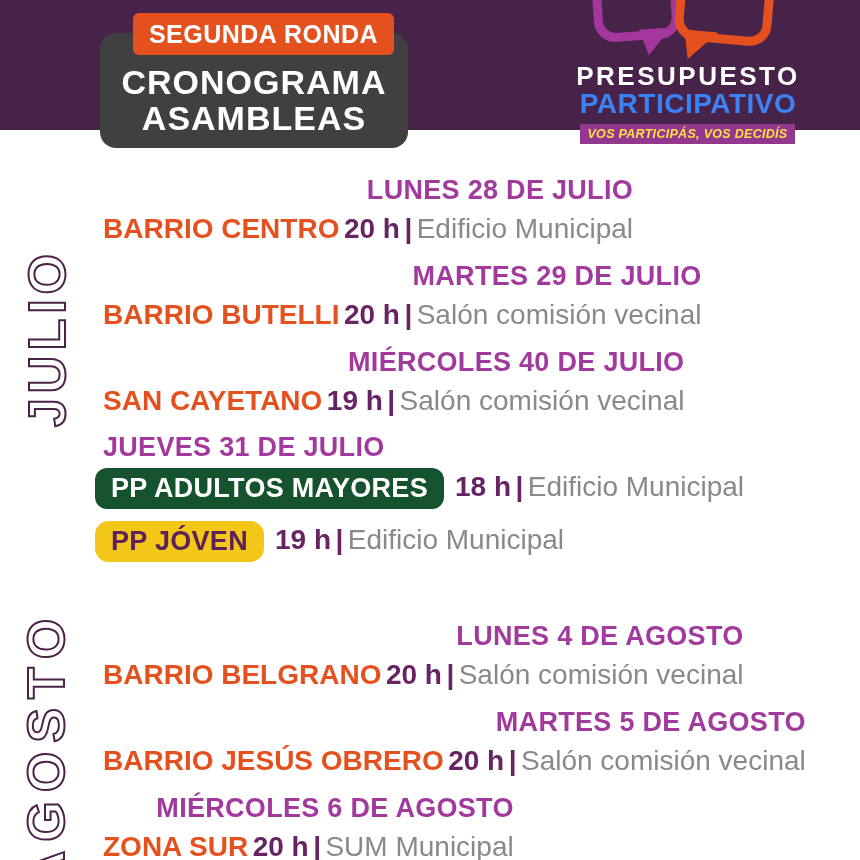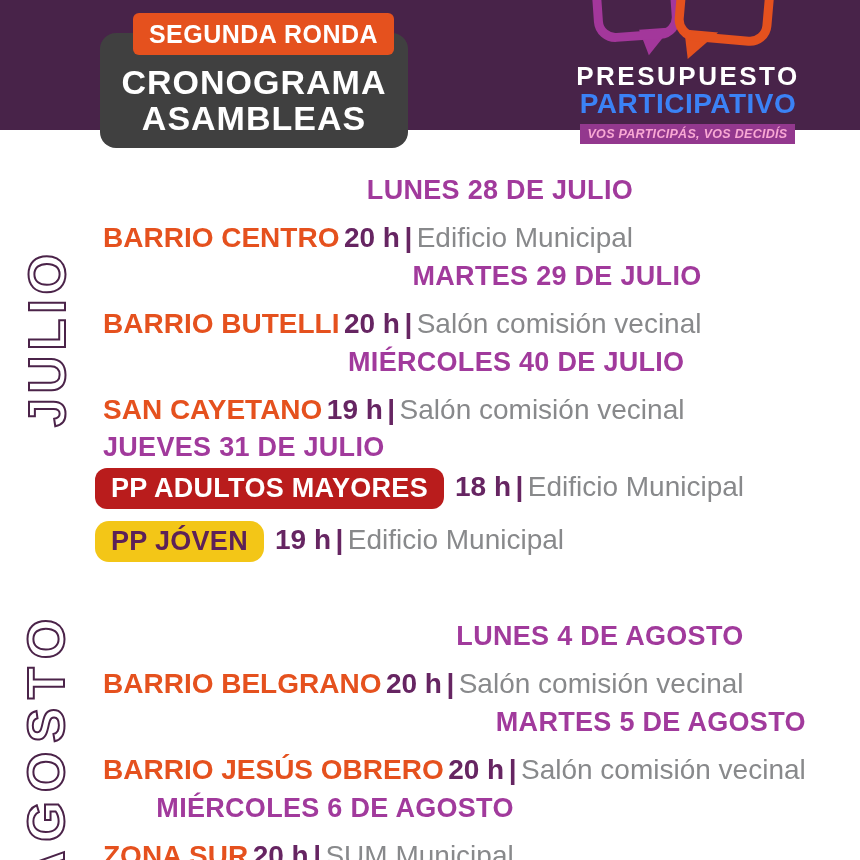--- a/index.html
+++ b/index.html
@@ -20,42 +20,42 @@
                  display:flex; align-items:center; justify-content:center;
                  color:#ffffff; font-weight:bold; font-size:25px; letter-spacing:0.5px; }
 
   
   .bubbles { position:absolute; left:575px; top:0; width:230px; height:65px; z-index:2; }
   .brand-name { position:absolute; left:560px; top:62px; width:256px; text-align:center; z-index:2; }
   .brand-name .l1 { color:#ffffff; font-weight:bold; font-size:26px; line-height:28px; letter-spacing:2.5px; }
   .brand-name .l2 { color:#3b82f6; font-weight:bold; font-size:28px; line-height:28px; letter-spacing:0.5px; }
   .tagline-bar { position:absolute; left:580px; top:124px; width:215px; height:20px;
                  background:#93388e; z-index:2; display:flex; align-items:center; justify-content:center;
-                 color:#f9a8d4; font-style:italic; font-weight:bold; font-size:12.5px; letter-spacing:0.3px; }
+                 color:#fde047; font-style:italic; font-weight:bold; font-size:12.5px; letter-spacing:0.3px; }
 
   
   .month-vert { position:absolute; text-align:center; font-weight:bold;
                 color:transparent; -webkit-text-stroke:2px #4b2349;
                 transform:rotate(-90deg); white-space:nowrap; }
   .month-julio  { left:-48px; top:310px; width:190px; height:56px; font-size:52px; line-height:56px; letter-spacing:5px; }
   .month-agosto { left:-94px; top:720px; width:280px; height:58px; font-size:52px; line-height:58px; letter-spacing:9px; }
 
   
   .event { position:absolute; left:103px; white-space:nowrap;text-align:right; }
   .event .date { color:#a13a9c; font-weight:bold; font-size:27px; line-height:32px; letter-spacing:0.3px; }
-  .event .detail { line-height:32px; margin-top:16px; }
+  .event .detail { line-height:32px; margin-top:7px; }
   .loc   { color:#e5511e; font-weight:bold; font-size:28px; }
   .time  { color:#662562; font-weight:bold; font-size:28px; }
   .sep   { color:#662562; font-weight:bold; font-size:28px; }
   .venue { color:#88898b; font-weight:normal; font-size:28px; }
 
   .badge-row { position:absolute; left:95px; display:flex; align-items:center; white-space:nowrap; }
   .pill { display:flex; align-items:center; justify-content:center; height:41px;
           border-radius:12px; padding:0 16px; font-weight:bold; font-size:27px; letter-spacing:0.3px; }
-  .pill-blue   { background:#b91c1c; color:#ffffff; }
+  .pill-blue   { background:#14532d; color:#ffffff; }
   .pill-yellow { background:#f3c617; color:#5c2158;border-radius:14px; }
   .badge-row .after-pill { margin-left:11px; line-height:41px; }
 </style>
 </head>
 <body>
 
 <div class="page">
 
   <div class="header-band"></div>
 

